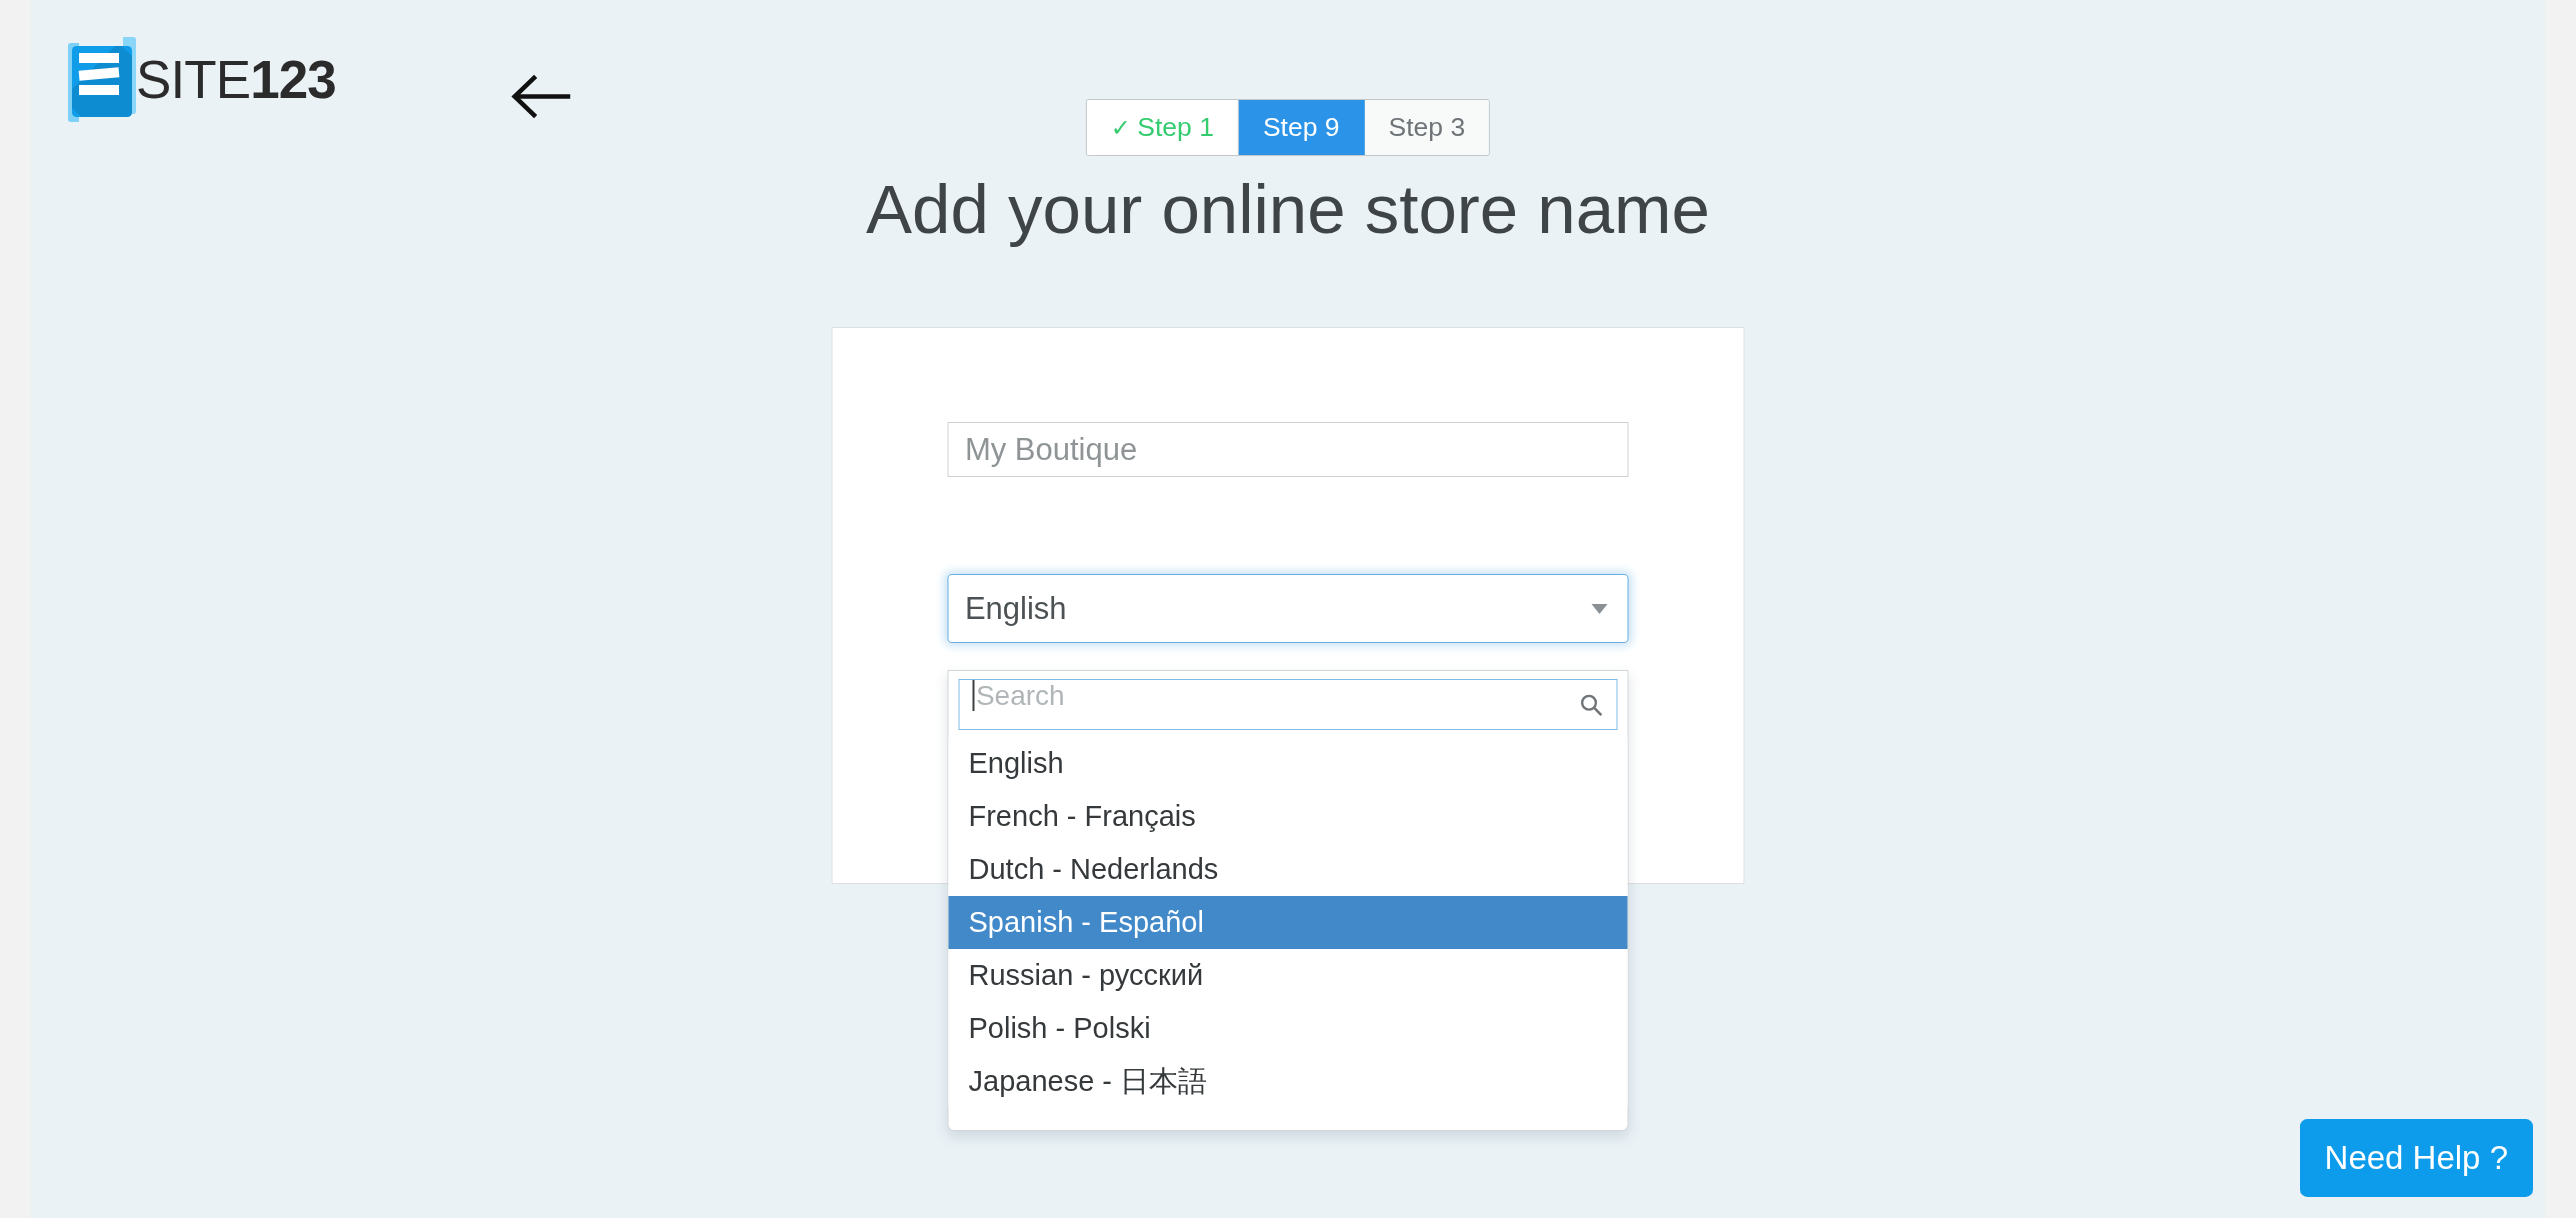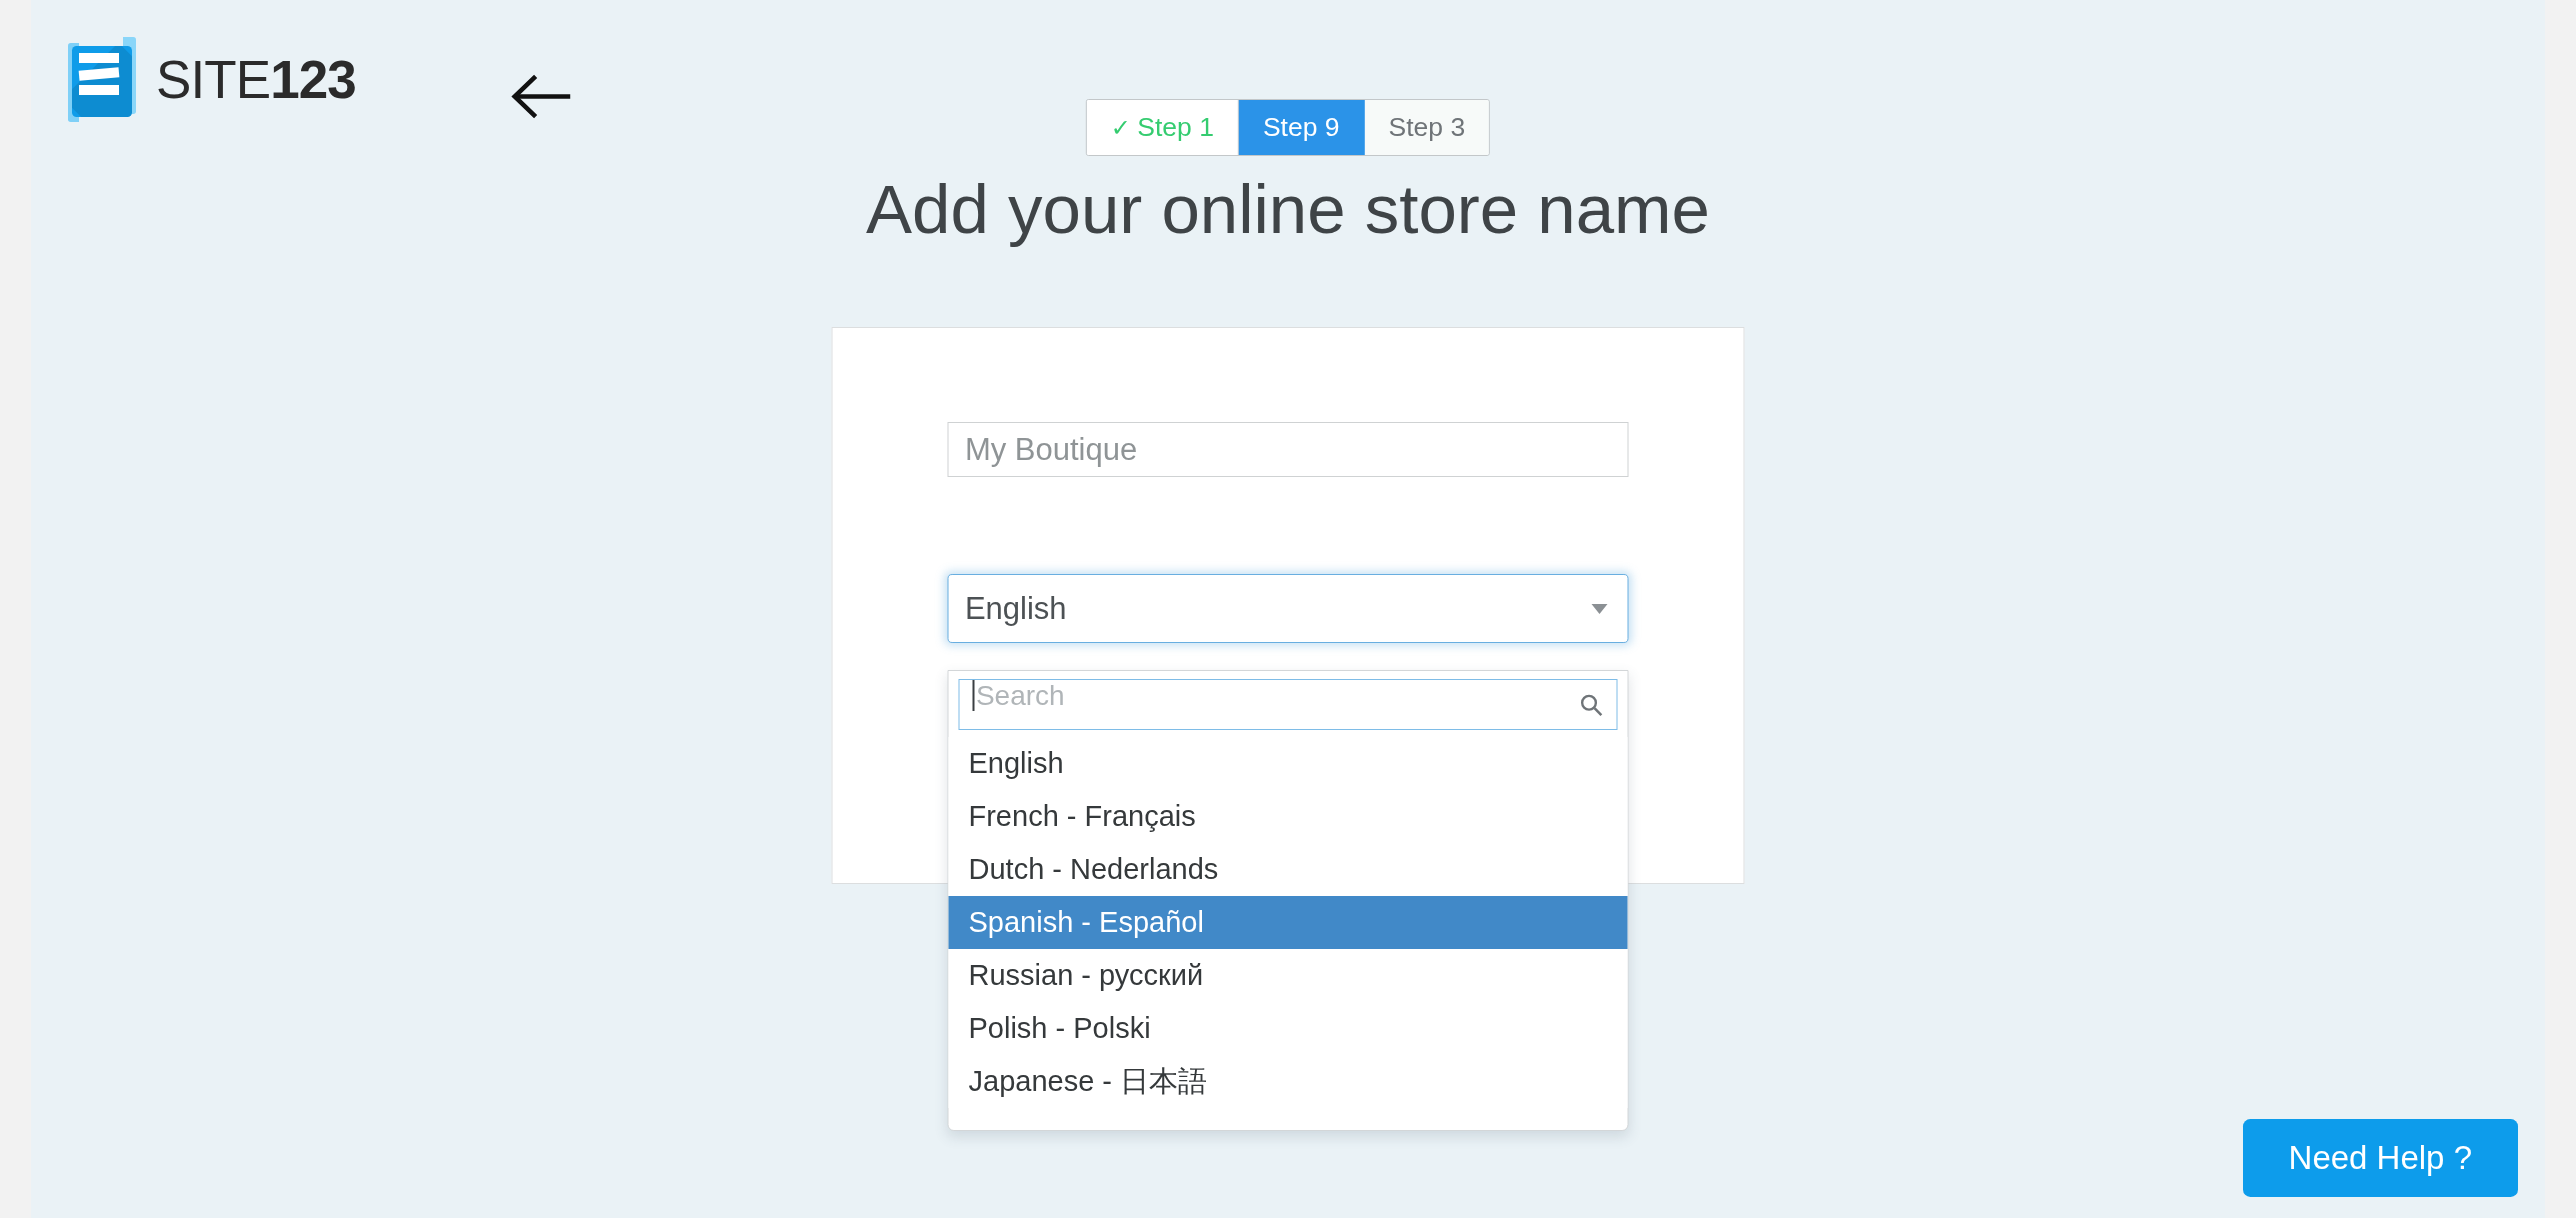--- a/index.html
+++ b/index.html
@@ -34,21 +34,20 @@
     width: 100%;
     height: 183px;
   }
 
   .logo-wrap {
     position: absolute;
     left: 37px;
     top: 37px;
     display: flex;
     align-items: center;
-    gap: 20px;
   }
 
   .logo-mark {
     position: relative;
     width: 68px;
     height: 84px;
   }
   .logo-mark .edge-l {
     position: absolute;
     left: 0; top: 5.5px;
@@ -280,26 +279,26 @@
     background: #ffffff;
   }
   .option.selected {
     background: #4189c8;
     color: #ffffff;
   }
 
   
   .need-help {
     position: absolute;
-    right: 27px;
+    right: 12px;
     bottom: 22px;
     background: #0d9ceb;
     color: #ffffff;
     font-size: 33px;
-    padding: 20px 46px;
+    padding: 20px 25px;
     border: none;
     border-radius: 7.3px;
     cursor: pointer;
     font-family: "Liberation Sans", sans-serif;
     z-index: 20;
   }
 </style>
 </head>
 <body>
 

